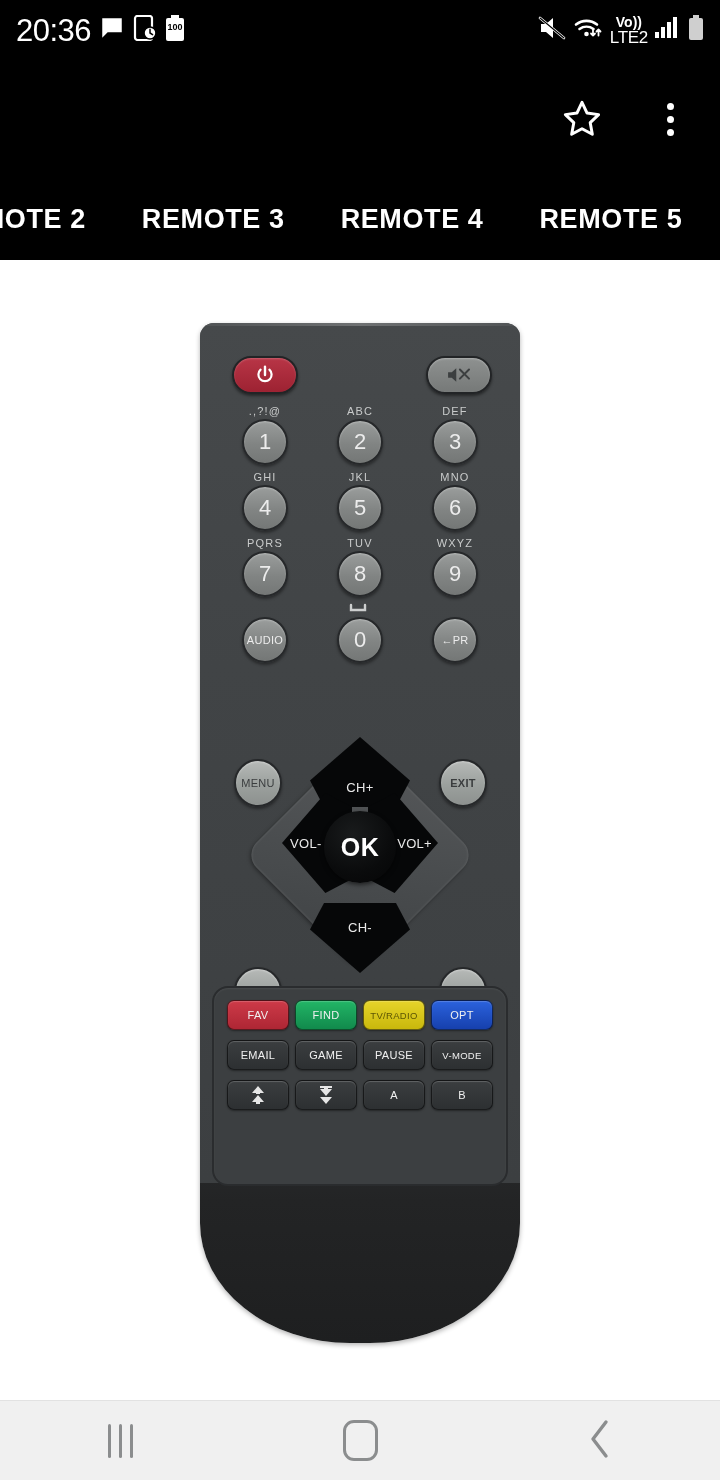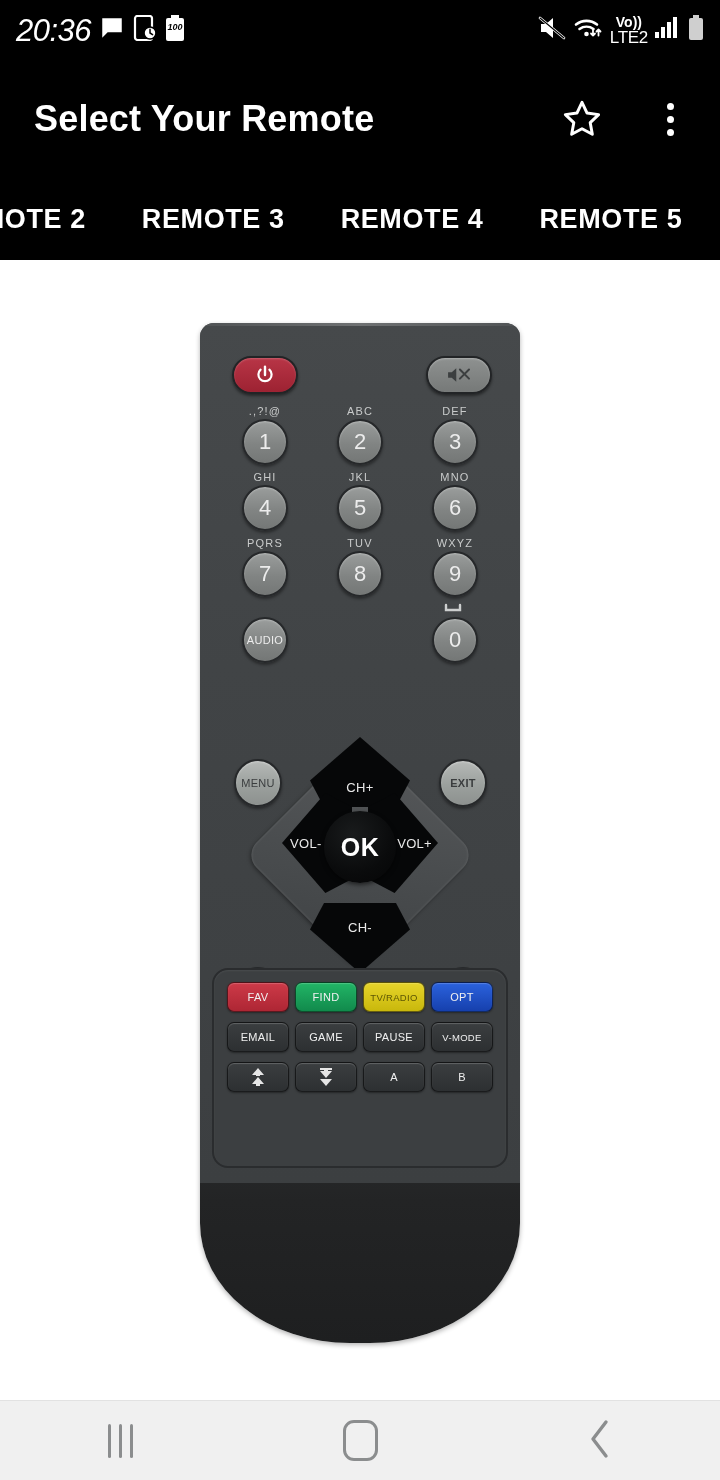--- a/index.html
+++ b/index.html
@@ -12,21 +12,21 @@
   }
 
   
   .status-bar {
     position: absolute; top: 0; left: 0;
     width: 720px; height: 60px;
     background: #000000;
     display: flex; align-items: center;
     padding: 0 16px;
   }
-  .status-left { display: flex; align-items: center; gap: 8px; font-style: italic; }
+  .status-left { display: flex; align-items: center; gap: 8px; }
   .status-clock {
     color: #ffffff; font-size: 31px; font-weight: 400;
     letter-spacing: -0.5px; line-height: 1;
   }
   .status-right {
     margin-left: auto; display: flex; align-items: center; gap: 7px;
   }
   .sicon { display: block; }
 
   
@@ -191,21 +191,21 @@
     position: absolute; left: 42px; top: 74px;
     width: 72px; height: 72px; border-radius: 50%;
     background: radial-gradient(circle at 40% 32%, #191b1c 0%, #0a0b0c 60%, #050506 100%);
     display: flex; align-items: center; justify-content: center;
     color: #ffffff; font-size: 25px; font-weight: 700; letter-spacing: 0.5px;
     box-shadow: 0 2px 4px rgba(0,0,0,0.55);
   }
 
   
   .panel {
-    position: absolute; left: 12px; top: 645px;
+    position: absolute; left: 12px; top: 663px;
     width: 296px; height: 200px;
     background: #3c3f41;
     border: 2px solid #2a2c2e;
     border-radius: 16px;
     padding: 12px 13px;
     box-shadow: inset 0 1px 2px rgba(255,255,255,0.07);
   }
   .prow { display: flex; justify-content: space-between; margin-bottom: 10px; }
   .pbtn {
     width: 62px; height: 30px; border-radius: 7px;
@@ -292,21 +292,20 @@
     <span class="sicon">
       <svg width="16" height="26" viewBox="0 0 16 26">
         <rect x="5" y="0" width="6" height="3" fill="#cfcfcf"></rect>
         <rect x="1" y="3" width="14" height="22" rx="2" fill="#cfcfcf"></rect>
       </svg>
     </span>
   </div>
 </div>
 
 <div class="app-bar">
-  <div class="app-title">Select Your Remote</div>
   <div class="app-actions">
     <div class="icon-btn">
       <svg width="42" height="42" viewBox="0 0 24 24">
         <path d="M12 2.5l2.9 6.1 6.6.9-4.8 4.6 1.2 6.6L12 17.6 6.1 20.7l1.2-6.6L2.5 9.5l6.6-.9z" fill="none" stroke="#ffffff" stroke-width="1.7" stroke-linejoin="round"></path>
       </svg>
     </div>
     <div class="icon-btn">
       <div class="dots">
         <i></i>
         <i></i>
@@ -391,20 +390,24 @@
           <span class="klabel"></span>
           <span class="kbtn small">AUDIO</span>
         </div>
         <div class="kcell">
           <span class="space-hint">
             <svg width="22" height="12" viewBox="0 0 22 12">
               <path d="M2 2v5h14V2" stroke="#cdcfcf" stroke-width="2.4" fill="none" stroke-linecap="round"></path>
             </svg>
           </span>
           <span class="kbtn">0</span>
+        </div>
+        <div class="kcell">
+          <span class="klabel"></span>
+          <span class="kbtn small">←PR</span>
         </div>
       </div>
     </div>
 
     <div class="rbtn rb-menu">MENU</div>
     <div class="rbtn rb-exit">EXIT</div>
     <div class="rbtn rb-epg">EPG</div>
     <div class="rbtn rb-info">INFO</div>
 
     <div class="dpad">

